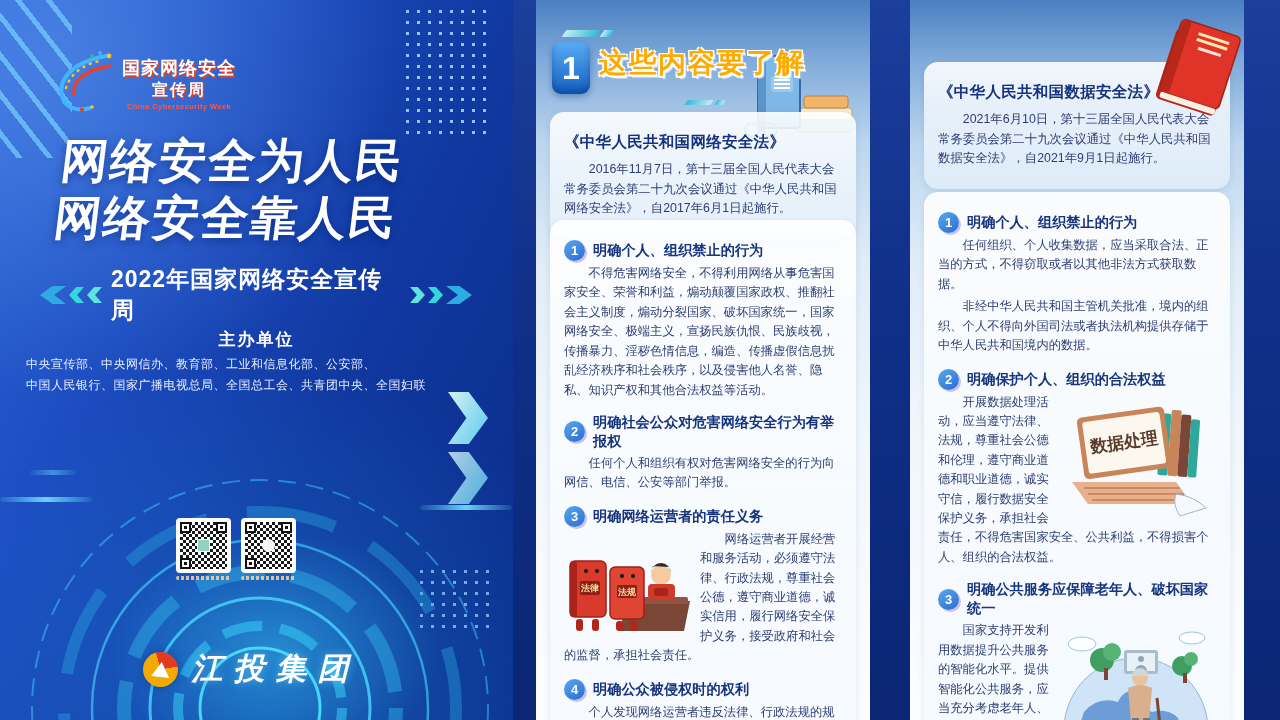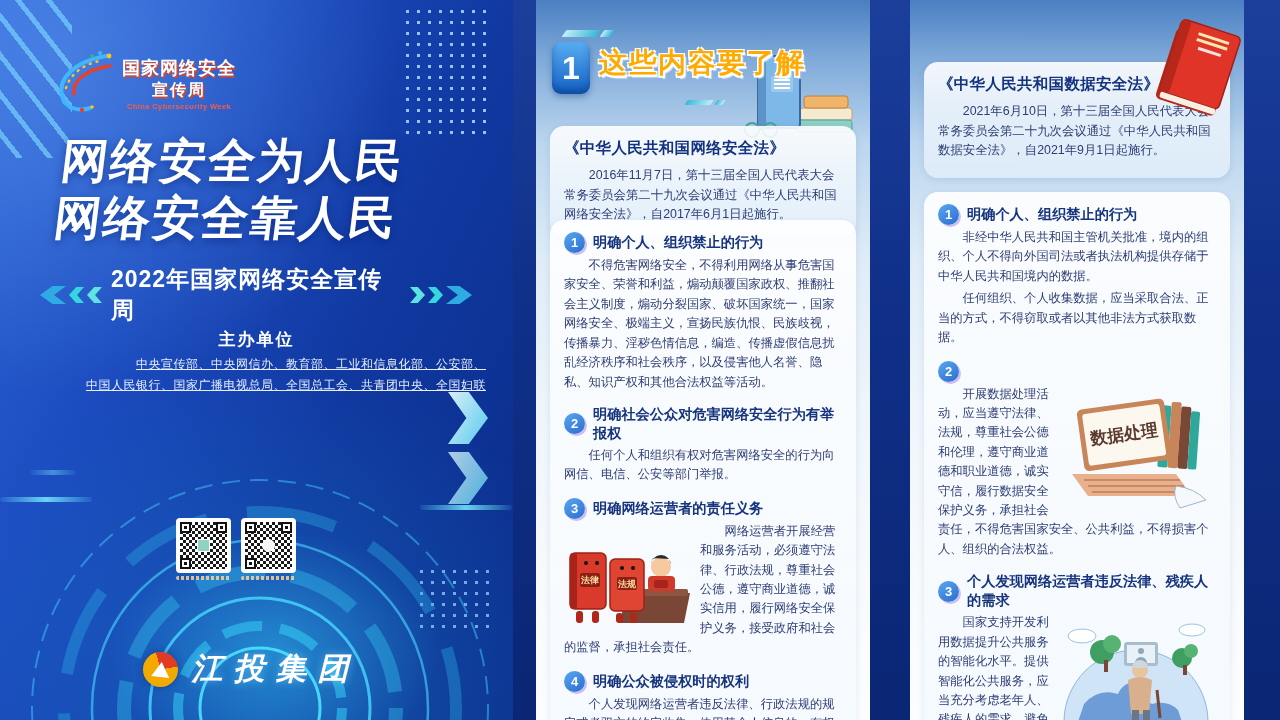--- a/index.html
+++ b/index.html
@@ -51,22 +51,22 @@
   .sub-text{font-size:23px;font-weight:800;color:#fff;letter-spacing:1px;}
   .chs{display:flex;gap:3px;align-items:center;}
   .ch{width:15px;height:16px;}
   .ch.l{clip-path:polygon(100% 0,48% 0,0 50%,48% 100%,100% 100%,54% 50%);}
   .ch.r{clip-path:polygon(0 0,52% 0,100% 50%,52% 100%,0 100%,46% 50%);}
   .ch.big{width:26px;height:18px;}
   .ch.t1{background:#35d7df;} .ch.t2{background:#2fabe4;} .ch.t3{background:#5fe3e0;}
 
   .org-head{position:absolute;left:0;top:328px;width:513px;text-align:center;
     font-size:17px;font-weight:800;color:#fff;letter-spacing:2px;}
-  .org-lines{position:absolute;left:26px;top:354px;width:460px;text-align:right;
-    font-size:12px;line-height:21px;color:#e6eeff;letter-spacing:.5px;text-decoration:underline;}
+  .org-lines{position:absolute;left:26px;top:354px;width:460px;text-align:left;
+    font-size:12px;line-height:21px;color:#e6eeff;letter-spacing:.5px;}
 
   .qr-row{position:absolute;left:176px;top:518px;display:flex;gap:10px;z-index:4;}
   .qr{width:55px;height:55px;background:#fff;border-radius:4px;padding:4px;box-sizing:border-box;position:relative;}
   .qr-pat{width:100%;height:100%;background:conic-gradient(#191919 25%,transparent 0 50%,#191919 0 75%,transparent 0);background-size:6px 6px;}
   .fnd{position:absolute;width:11px;height:11px;border:2px solid #111;background:#fff;box-sizing:border-box;}
   .fnd::after{content:"";position:absolute;left:2px;top:2px;width:3px;height:3px;background:#111;}
   .fnd.tl{left:4px;top:4px;} .fnd.tr{right:4px;top:4px;} .fnd.bl{left:4px;bottom:4px;}
   .qc{position:absolute;left:21px;top:21px;width:13px;height:13px;border:1.5px solid #fff;box-sizing:border-box;}
   .qc.teal{background:#8fd2c2;border-radius:2px;}
   .qc.round{background:#f3f6f8;border-radius:50%;}
@@ -102,25 +102,25 @@
     display:flex;align-items:center;justify-content:center;
     background:linear-gradient(180deg,#58acf2,#1261c4);
     box-shadow:0 3px 6px rgba(10,50,120,.35), inset 0 -5px 7px rgba(0,30,90,.3);}
   .outline{text-shadow:-1.5px -1.5px 0 #fff,1.5px -1.5px 0 #fff,-1.5px 1.5px 0 #fff,1.5px 1.5px 0 #fff,2.5px 2.5px 1px rgba(255,255,255,.75);}
   .h-line1{font-size:21px;font-weight:900;color:#132f7a;letter-spacing:1px;}
   .h-line2{font-size:28px;font-weight:900;color:#ffaa00;letter-spacing:1.5px;margin-top:2px;}
 
   .hdr-books{position:absolute;right:14px;top:50px;z-index:2;}
   .data-book{position:absolute;right:8px;top:22px;transform:rotate(18deg);z-index:4;}
 
-  .card{position:absolute;left:14px;width:306px;box-sizing:border-box;padding:12px 14px;
+  .card{position:absolute;left:14px;width:306px;box-sizing:border-box;padding:20px 14px;
     border-radius:14px;z-index:2;
     background:linear-gradient(180deg,rgba(255,255,255,.9),rgba(238,247,255,.55));
     box-shadow:0 2px 7px rgba(30,80,160,.12);}
-  .cyber-law{top:126px;min-height:98px;}
+  .cyber-law{top:112px;min-height:98px;}
   .cyber-items{top:220px;min-height:490px;}
   .data-law{top:62px;min-height:116px;}
   .data-items{top:192px;min-height:512px;}
 
   .law-title{font-size:15.5px;font-weight:800;color:#14337f;letter-spacing:.3px;}
   .intro{margin:7px 0 0;font-size:12.4px;line-height:1.58;color:#2d3d74;text-indent:2em;}
 
   .item{margin-bottom:13px;}
   .item::after{content:"";display:block;clear:both;}
   .item-head{display:flex;align-items:center;gap:8px;margin-bottom:2px;}
@@ -350,27 +350,28 @@
       <p class="intro">2021年6月10日，第十三届全国人民代表大会常务委员会第二十九次会议通过《中华人民共和国数据安全法》，自2021年9月1日起施行。</p>
     </div>
 
     <div class="card data-items">
 
       <div class="item">
         <div class="item-head">
           <span class="num">1</span>
           <span class="item-title">明确个人、组织禁止的行为</span>
         </div>
+        <p>任何组织、个人收集数据，应当采取合法、正当的方式，不得窃取或者以其他非法方式获取数据。</p>
         <p>非经中华人民共和国主管机关批准，境内的组织、个人不得向外国司法或者执法机构提供存储于中华人民共和国境内的数据。</p>
-        <p>任何组织、个人收集数据，应当采取合法、正当的方式，不得窃取或者以其他非法方式获取数据。</p>
       </div>
 
       <div class="item">
         <div class="item-head">
           <span class="num">2</span>
+          <span class="item-title">明确保护个人、组织的合法权益</span>
         </div>
         <svg class="fig-laptop" viewBox="0 0 152 124">
           <g transform="rotate(4 110 40)">
             <rect x="96" y="18" width="10" height="62" rx="2" fill="#2fa79b"></rect>
             <rect x="106" y="14" width="10" height="66" rx="2" fill="#c8855a"></rect>
             <rect x="116" y="18" width="10" height="62" rx="2" fill="#7a4636"></rect>
             <rect x="126" y="22" width="9" height="58" rx="2" fill="#2fa79b"></rect>
           </g>
           <g transform="rotate(-8 60 60)">
             <rect x="18" y="16" width="88" height="62" rx="5" fill="#c8855a"></rect>
@@ -384,21 +385,21 @@
               <line x1="28" y1="104" x2="124" y2="104"></line>
           </g>
           <path d="M112 98 q18 2 30 14 l-26 8 q-8 -12 -4 -22z" fill="#f6f9fc" stroke="#9db8cc"></path>
         </svg>
         <p>开展数据处理活动，应当遵守法律、法规，尊重社会公德和伦理，遵守商业道德和职业道德，诚实守信，履行数据安全保护义务，承担社会责任，不得危害国家安全、公共利益，不得损害个人、组织的合法权益。</p>
       </div>
 
       <div class="item">
         <div class="item-head">
           <span class="num">3</span>
-          <span class="item-title">个人发现网络运营者违反法律、残疾人的需求</span>
+          <span class="item-title">明确公共服务应保障老年人、破坏国家统一</span>
         </div>
         <svg class="fig-globe" viewBox="0 0 162 108">
           <path d="M10 108 a72 72 0 0 1 144 0z" fill="#cfe4f7" stroke="#8fb6dd"></path>
           <path d="M30 90 q14 -16 34 -10 q6 -14 24 -12 q-2 18 10 22 q16 -4 26 6 l4 12 H24z" fill="#4d84cc" opacity=".75"></path>
           <ellipse cx="28" cy="22" rx="14" ry="7" fill="#fff" stroke="#9cc4e4"></ellipse>
           <ellipse cx="138" cy="16" rx="13" ry="6" fill="#fff" stroke="#9cc4e4"></ellipse>
           <g>
             <circle cx="48" cy="38" r="12" fill="#3f9e62"></circle>
               <circle cx="58" cy="30" r="9" fill="#57b374"></circle>
             <rect x="50" y="46" width="4" height="12" fill="#7a4636"></rect>

